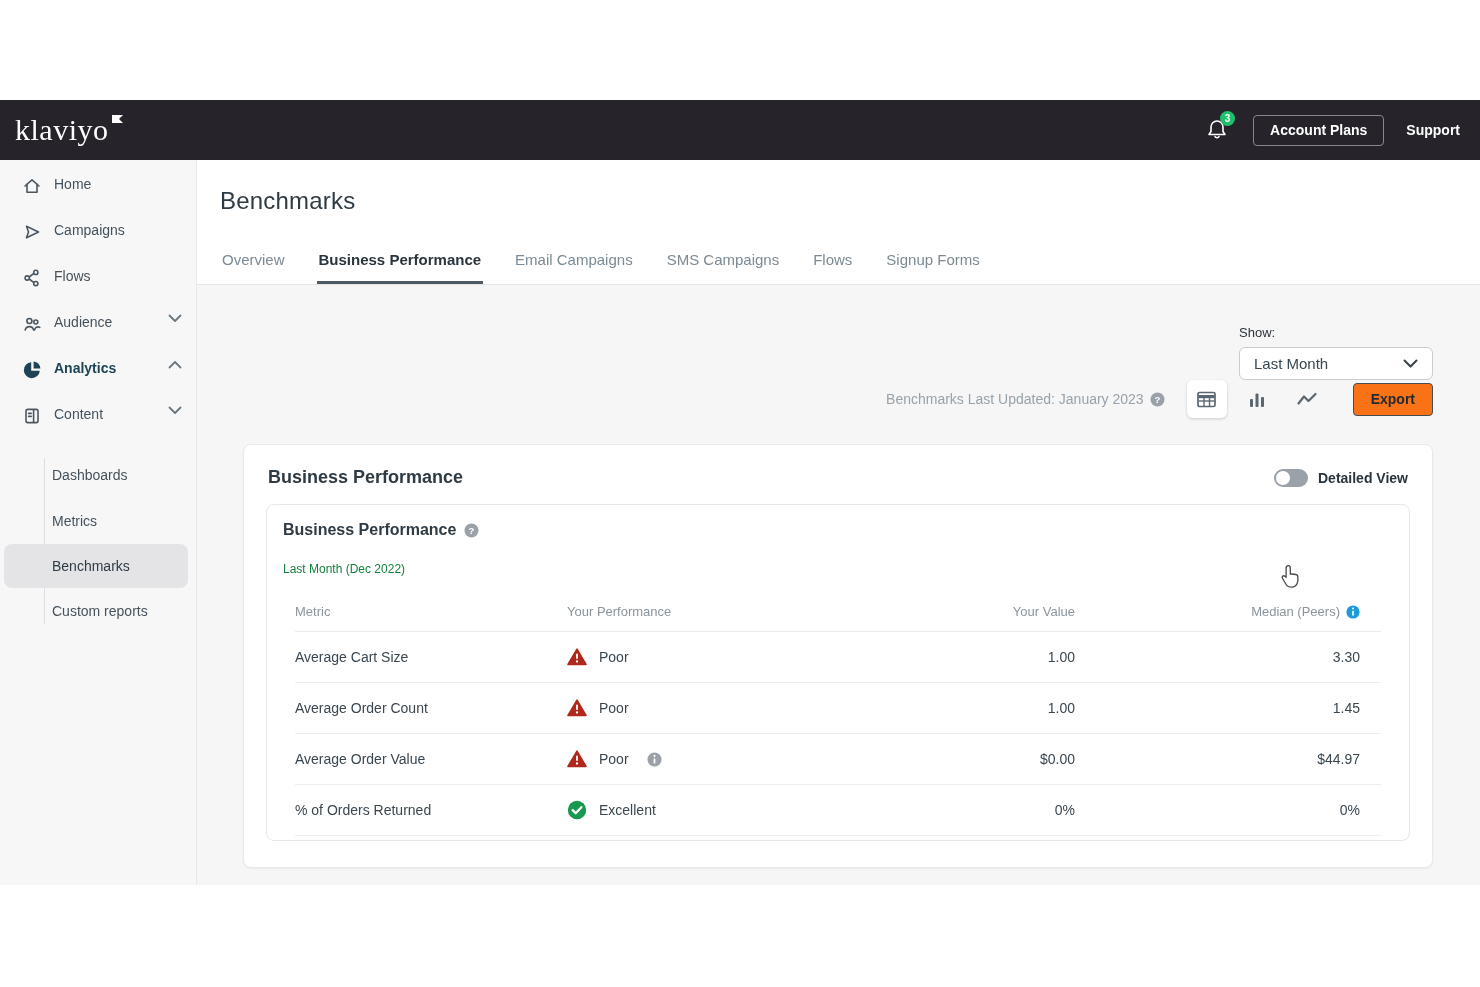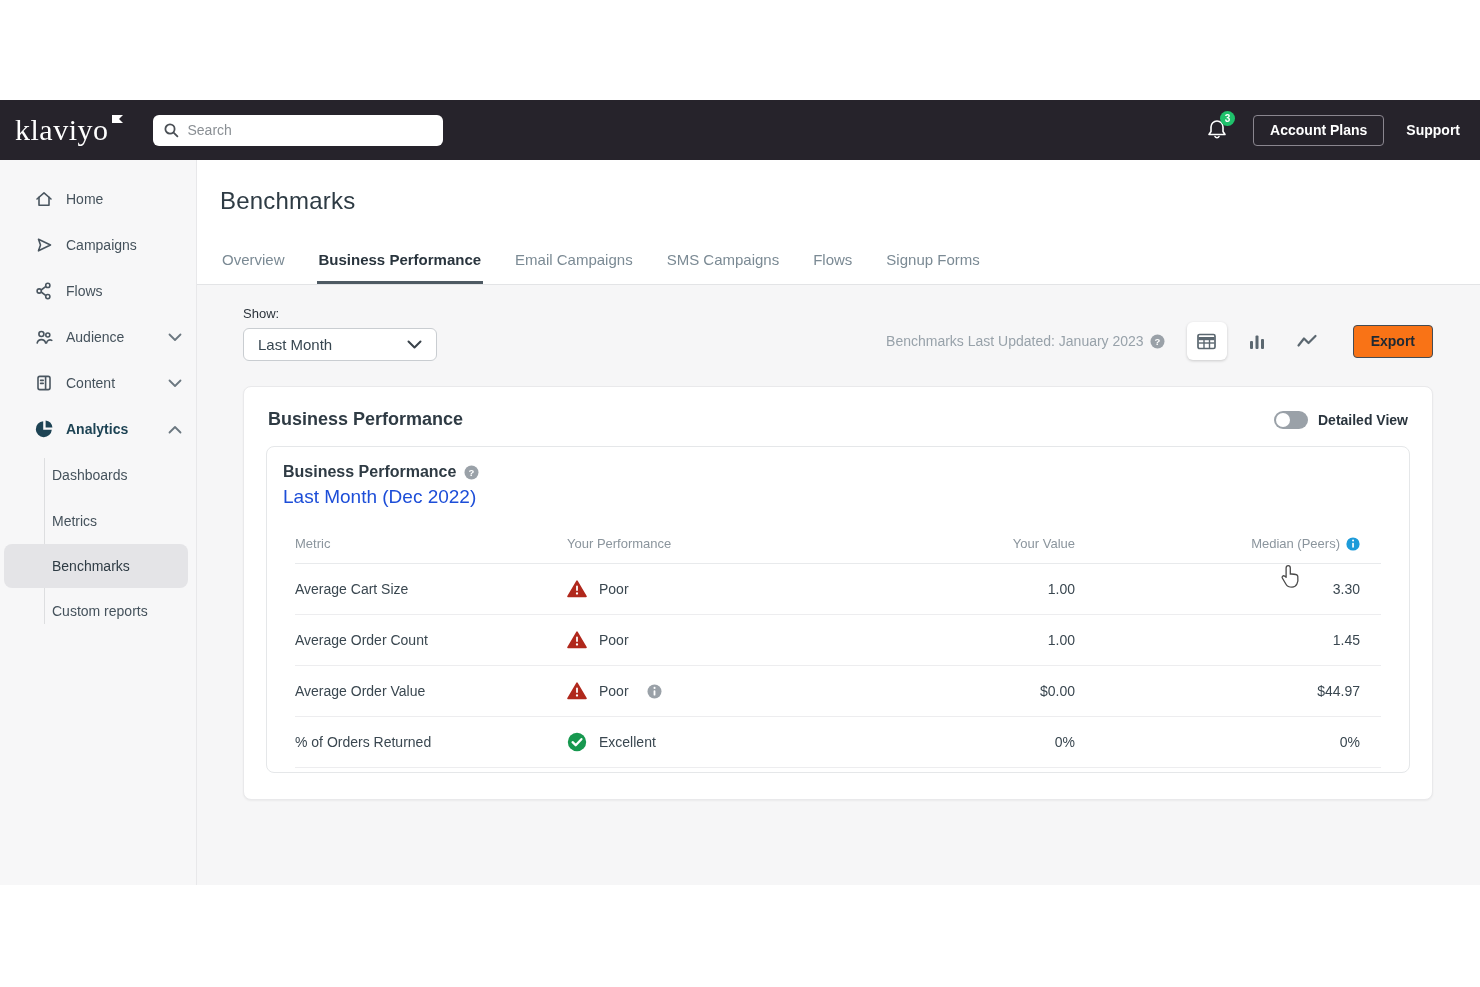--- a/index.html
+++ b/index.html
@@ -23,42 +23,42 @@
   .badge { position:absolute; top:-6px; right:-4px; min-width:15px; height:15px; border-radius:8px;
            background:#1fc16b; color:#fff; font-size:10px; font-weight:bold;
            display:flex; align-items:center; justify-content:center; padding:0 3px; }
   .btn-account { height:31px; padding:0 16px; background:transparent; border:1px solid #8a868f;
                  border-radius:4px; color:#fff; font-size:14px; font-weight:bold; font-family:inherit; }
   .support { color:#fff; font-size:14px; font-weight:bold; }
 
   
   .sidebar { position:absolute; top:160px; left:0; width:197px; height:725px;
              background:#f7f7f8; border-right:1px solid #e8e8ea; padding-top:16px; }
-  .nav-item { height:46px; display:flex; align-items:center; padding:0 14px 0 22px;
-              color:#45525c; font-size:14px; gap:12px; cursor:pointer;margin-left:12px; }
+  .nav-item { height:46px; display:flex; align-items:flex-start; padding:0 14px 0 22px;
+              color:#45525c; font-size:14px; gap:12px; cursor:pointer; }
   .nav-item .lbl { flex:1; }
   .nav-item.active-section { color:#1d4354; font-weight:bold; }
   .sub-wrap { position:relative; }
   .sub-line { position:absolute; left:44px; top:6px; bottom:10px; width:1px; background:#dddee0; }
   .sub-item { height:46px; display:flex; align-items:center; padding-left:52px;
               color:#45525c; font-size:14px; cursor:pointer; position:relative; }
   .sub-item.active { background:#e4e4e7; border-radius:8px; margin:0 8px 0 4px;
                      padding-left:48px; height:44px; font-weight:500; color:#2e3b44; }
 
   
   .main { position:absolute; top:160px; left:197px; width:1283px; height:725px; background:#f6f6f7; }
   .page-head { background:#fff; height:125px; position:relative; }
   .page-title { font-size:24px; font-weight:500; color:#2e3b44; padding:27px 0 0 23px; letter-spacing:.2px; }
   .tabs { position:absolute; left:0; right:0; bottom:0; display:flex; gap:30px; padding-left:23px;
           border-bottom:1px solid #e3e4e6; }
   .tab { font-size:15px; color:#7b8a94; padding:10px 2px 13px; cursor:pointer; border-bottom:3px solid transparent; }
   .tab.active { color:#29343d; font-weight:bold; border-bottom:3px solid #4e5a63; }
 
   .content { padding:0 47px 0 46px; }
-  .controls-row { margin-top:21px; display:flex; justify-content:space-between; align-items:flex-end; }
+  .controls-row { margin-top:40px; display:flex; justify-content:space-between; align-items:flex-end;flex-direction:column; }
   .show-label { font-size:13px; color:#2b333b; margin-bottom:7px; }
   .select { width:194px; height:33px; background:#fff; border:1px solid #c9cdd1; border-radius:6px;
             display:flex; align-items:center; justify-content:space-between; padding:0 14px;
             font-size:15px; color:#374650; cursor:pointer; }
   .right-controls { display:flex; align-items:center; gap:14px; padding-bottom:1px; }
   .updated { font-size:14px; color:#98a2aa; display:flex; align-items:center; gap:6px; }
   .viewmodes { display:flex; align-items:center; gap:10px; margin-left:8px; }
   .vm { width:40px; height:38px; display:flex; align-items:center; justify-content:center;
         border-radius:6px; cursor:pointer; }
   .vm.active { background:#fff; box-shadow:0 1px 3px rgba(0,0,0,.18); }
@@ -71,21 +71,21 @@
   .bp-head { display:flex; align-items:center; justify-content:space-between; padding:0 2px; }
   .bp-title { font-size:18px; font-weight:bold; color:#2f3b44; }
   .toggle-wrap { display:flex; align-items:center; gap:10px; }
   .toggle { width:34px; height:18px; border-radius:9px; background:#9aa1a8; position:relative; cursor:pointer; }
   .toggle .knob { position:absolute; top:2px; left:2px; width:14px; height:14px; border-radius:50%; background:#fff; }
   .toggle-label { font-size:14px; font-weight:bold; color:#29343d; }
 
   .bp-panel { margin-top:16px; border:1px solid #e5e7e9; border-radius:8px; padding:16px 16px 4px; }
   .inner-title-row { display:flex; align-items:center; gap:8px; }
   .inner-title { font-size:16px; font-weight:bold; color:#2f3b44; }
-  .inner-subtitle { font-size:19px; color:#1d4ed8; margin-top:5px; }
+  .inner-subtitle { font-size:12px; color:#15803d; margin-top:23px; }
 
   .tbl { margin:20px 12px 0; }
   .trow { display:grid; grid-template-columns:272px 292px 216px 310px; align-items:center; }
   .thead { color:#8b959d; font-size:13px; padding:8px 0 12px; border-bottom:1px solid #e8eaec; }
   .tdata { height:51px; border-bottom:1px solid #ededef; font-size:14px; color:#3a4750; }
   .tdata:last-child { border-bottom:1px solid #ededef; }
   .c-right { text-align:right; }
   .c-right-flex { display:flex; justify-content:flex-end; align-items:center; gap:6px; }
   .c-right-pad { padding-right:25px; }
   .perf { display:flex; align-items:center; gap:12px; }
@@ -105,29 +105,20 @@
 <div class="canvas">
 
   <header class="topbar">
     <div class="logo">
       <span>klaviyo</span>
       <span class="flag">
         <svg width="11" height="9" viewBox="0 0 11 9">
             <path d="M0 0 H11 L7 4 L11 8 H0 Z" fill="#fff"></path>
           </svg>
       </span>
-    </div>
-    <div class="searchbox">
-      <span>
-        <svg width="17" height="17" viewBox="0 0 17 17">
-            <circle cx="7" cy="7" r="4.6" fill="none" stroke="#4a4f55" stroke-width="1.8"></circle>
-            <line x1="10.6" y1="10.6" x2="14.4" y2="14.4" stroke="#4a4f55" stroke-width="1.8" stroke-linecap="round"></line>
-          </svg>
-      </span>
-      <input type="text" placeholder="Search" style="">
     </div>
     <div class="topbar-right">
       <div class="bell-wrap">
         <svg width="24" height="26" viewBox="0 0 24 26">
           <path d="M12 4 a6 6 0 0 1 6 6 v4.5 l2 3 H4 l2-3 V10 a6 6 0 0 1 6-6 Z" fill="none" stroke="#fff" stroke-width="1.6" stroke-linejoin="round"></path>
           <path d="M10 19.5 a2.2 2.2 0 0 0 4 0" fill="none" stroke="#fff" stroke-width="1.6" stroke-linecap="round"></path>
         </svg>
         <span class="badge">3</span>
       </div>
       <button class="btn-account">Account Plans</button>
@@ -174,47 +165,47 @@
             <path d="M12.6 16 a3.4 3.4 0 0 1 5.2-2.6"></path>
           </svg>
       </span>
       <span class="lbl">Audience</span>
       <span>
         <svg width="14" height="9" viewBox="0 0 14 9" fill="none" stroke="#6b7780" stroke-width="1.8" stroke-linecap="round" stroke-linejoin="round">
             <path d="M1.5 1.5 L7 7 L12.5 1.5"></path>
           </svg>
       </span>
     </div>
+    <div class="nav-item active-section">
+      <span>
+        <svg width="20" height="20" viewBox="0 0 20 20">
+            <path d="M9.2 2.2 a8 8 0 1 0 8.6 8.6 h-8.6 Z" fill="#1d4354"></path>
+            <path d="M11.6 1.6 a8 8 0 0 1 6.8 6.8 h-6.8 Z" fill="#1d4354"></path>
+          </svg>
+      </span>
+      <span class="lbl">Analytics</span>
+      <span>
+        <svg width="14" height="9" viewBox="0 0 14 9" fill="none" stroke="#6b7780" stroke-width="1.8" stroke-linecap="round" stroke-linejoin="round">
+            <path d="M1.5 7.5 L7 2 L12.5 7.5"></path>
+          </svg>
+      </span>
+    </div>
     <div class="nav-item">
       <span>
         <svg width="20" height="20" viewBox="0 0 20 20" fill="none" stroke="#4a5660" stroke-width="1.6" stroke-linecap="round">
             <rect x="4" y="3.4" width="12" height="13.2" rx="1.8"></rect>
             <line x1="11.6" y1="3.8" x2="11.6" y2="16.2"></line>
             <line x1="6.6" y1="7.4" x2="9.2" y2="7.4"></line>
             <line x1="6.6" y1="10.4" x2="9.2" y2="10.4"></line>
           </svg>
       </span>
       <span class="lbl">Content</span>
       <span>
         <svg width="14" height="9" viewBox="0 0 14 9" fill="none" stroke="#6b7780" stroke-width="1.8" stroke-linecap="round" stroke-linejoin="round">
             <path d="M1.5 1.5 L7 7 L12.5 1.5"></path>
-          </svg>
-      </span>
-    </div>
-    <div class="nav-item active-section">
-      <span>
-        <svg width="20" height="20" viewBox="0 0 20 20">
-            <path d="M9.2 2.2 a8 8 0 1 0 8.6 8.6 h-8.6 Z" fill="#1d4354"></path>
-            <path d="M11.6 1.6 a8 8 0 0 1 6.8 6.8 h-6.8 Z" fill="#1d4354"></path>
-          </svg>
-      </span>
-      <span class="lbl">Analytics</span>
-      <span>
-        <svg width="14" height="9" viewBox="0 0 14 9" fill="none" stroke="#6b7780" stroke-width="1.8" stroke-linecap="round" stroke-linejoin="round">
-            <path d="M1.5 7.5 L7 2 L12.5 7.5"></path>
           </svg>
       </span>
     </div>
     <div class="sub-wrap">
       <div class="sub-line"></div>
       <div class="sub-item">Dashboards</div>
       <div class="sub-item">Metrics</div>
       <div class="sub-item active">Benchmarks</div>
       <div class="sub-item">Custom reports</div>
     </div>

